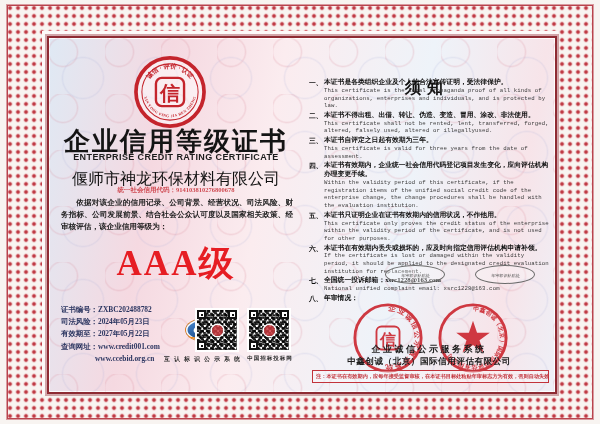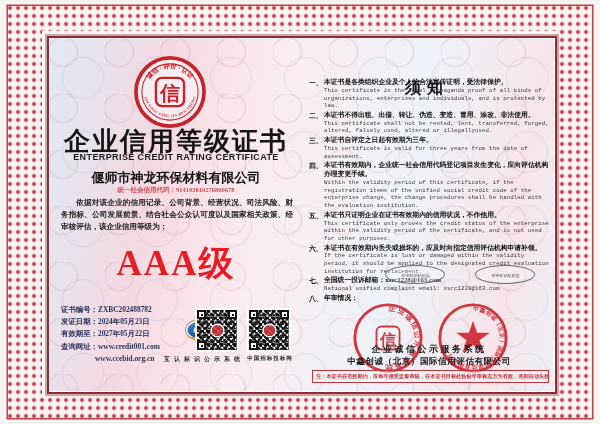--- a/index.html
+++ b/index.html
@@ -33,21 +33,21 @@
       radial-gradient(circle 22px at 34px 40px,transparent 19px,rgba(150,160,210,.14) 20.5px,transparent 22px);
     background-size:56px 56px,74px 74px;
   }
   .abs{position:absolute;}
   
   .logo-wrap{left:84px;top:17px;width:74px;height:74px;}
   .cert-title{left:4px;top:86px;width:246px;text-align:center;font-size:26px;font-weight:bold;
     color:#141414;letter-spacing:2px;white-space:nowrap;}
   .cert-title-en{left:4px;top:114px;width:246px;text-align:center;font-size:9px;font-weight:bold;
     color:#1c1c1c;letter-spacing:.4px;font-family:"Liberation Sans",sans-serif;white-space:nowrap;}
-  .company{left:4px;top:131px;width:246px;text-align:center;font-size:13px;font-weight:bold;color:#111;}
+  .company{left:4px;top:131px;width:246px;text-align:center;font-size:16px;font-weight:normal;color:#111;}
   .code-line{left:4px;top:148px;width:246px;text-align:center;font-size:6.5px;font-weight:bold;color:#cf4a52;}
   .body-par{left:12px;top:159px;width:232px;font-size:7.6px;font-weight:bold;color:#222;
     line-height:1.55;text-align:justify;text-indent:2em;}
   .rating{left:4px;top:202px;width:246px;text-align:center;font-size:35px;font-weight:bold;
     color:#e61d23;letter-spacing:2px;}
   .meta{left:12px;top:266px;width:136px;font-size:7.4px;font-weight:bold;color:#2b3560;line-height:1.65;}
   .meta .row{white-space:nowrap;}
   .meta .row.cont{padding-left:34px;}
   
   .cza{left:109px;top:281px;width:38px;height:22px;border-radius:50%;
@@ -127,21 +127,21 @@
 
   <div class="abs cert-title">企业信用等级证书</div>
   <div class="abs cert-title-en">ENTERPRISE CREDIT RATING CERTIFICATE</div>
   <div class="abs company">偃师市神龙环保材料有限公司</div>
   <div class="abs code-line">统一社会信用代码：914103810276800678</div>
   <div class="abs rating">AAA级</div>
   <div class="abs body-par">依据对该企业的信用记录、公司背景、经营状况、司法风险、财务指标、公司发展前景、结合社会公众认可度以及国家相关政策、经审核评估，该企业信用等级为：</div>
 
   <div class="abs meta">
     <div class="row"><span>证书编号：</span><span>ZXBC202488782</span></div>
-    <div class="row"><span>发证日期：</span><span>2024年05月23日</span></div>
+    <div class="row"><span>司法风险：</span><span>2024年05月23日</span></div>
     <div class="row"><span>有效期至：</span><span>2027年05月22日</span></div>
     <div class="row"><span>查询网址：</span><span>www.credit001.com</span></div>
     <div class="row cont"><span>www.ccebid.org.cn</span></div>
   </div>
 
   <div class="abs cza">
     <span>C-ZA</span>
   </div>
 
   <div class="qr qr1">

